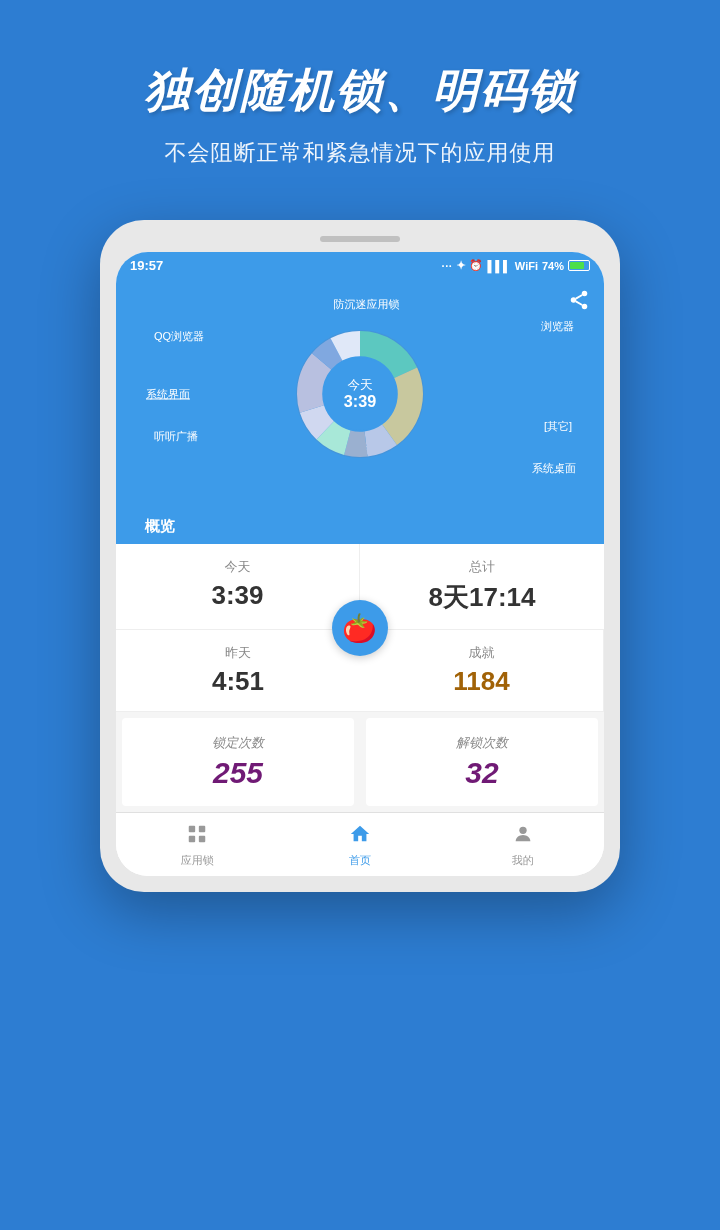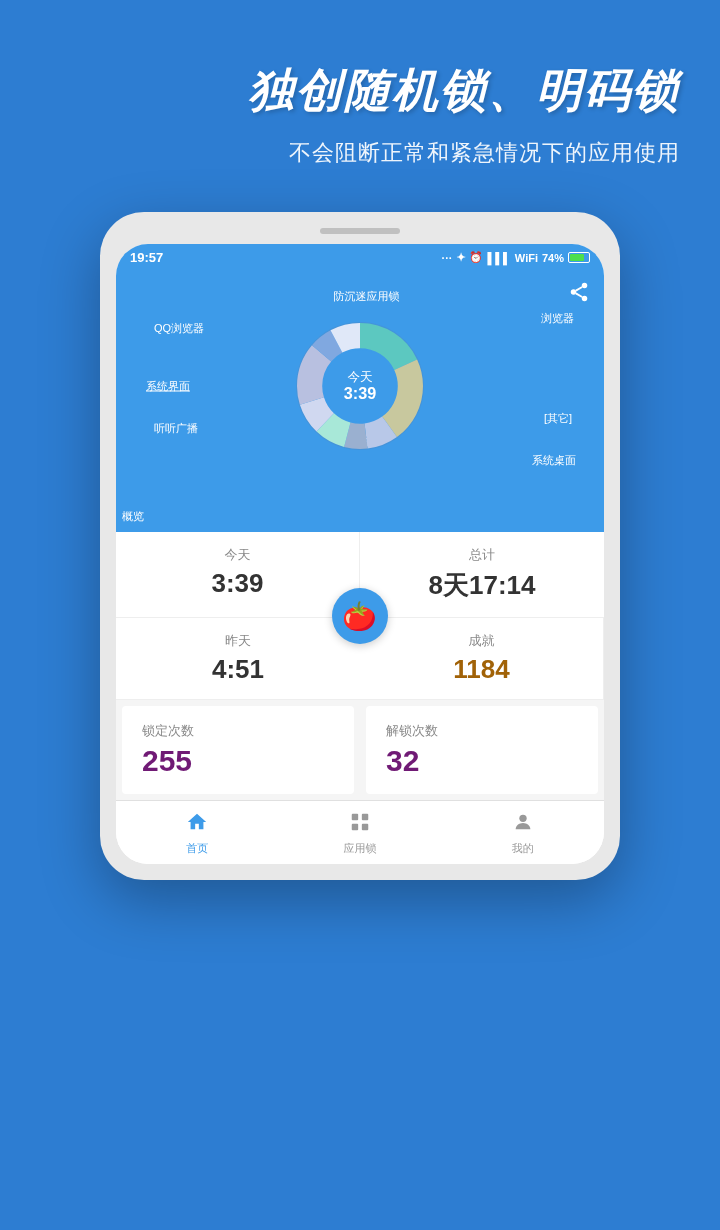--- a/index.html
+++ b/index.html
@@ -8,41 +8,41 @@
       height: 1230px;
       background: #2d7dd2;
       font-family: -apple-system, 'PingFang SC', 'Microsoft YaHei', sans-serif;
       overflow: hidden;
       position: relative;
     }
 
     
     .page-header {
       padding: 60px 40px 40px;
-      text-align: right;
+      text-align: center;
     }
     .main-title {
       font-size: 46px;
       font-weight: bold;
       color: white;
       text-shadow: 2px 2px 4px rgba(0,0,0,0.2);
       letter-spacing: 2px;
       margin-bottom: 16px;
       font-style: italic;
     }
     .subtitle {
       font-size: 22px;
       color: rgba(255,255,255,0.92);
       letter-spacing: 1px;
     }
 
     
     .phone-mockup {
       width: 520px;
-      margin: 4px auto;
+      margin: 12px auto;
       background: #e8e8e8;
       border-radius: 44px;
       padding: 16px;
       box-shadow: 0 20px 60px rgba(0,0,0,0.3);
       position: relative;
     }
     .phone-inner {
       background: white;
       border-radius: 32px;
       overflow: hidden;
@@ -121,24 +121,24 @@
     }
     .chart-label {
       position: absolute;
       color: white;
       font-size: 11px;
       white-space: nowrap;
     }
 
     
     .chart-tab {
-      padding: 8px 6px;
+      padding: 8px 29px;
       color: white;
-      font-size: 11px;
-      font-weight: normal;
+      font-size: 15px;
+      font-weight: bold;
     }
 
     
     .stats-area {
       background: white;
       display: grid;
       grid-template-columns: 1fr 1fr;
       position: relative;
     }
     .stat-cell {
@@ -182,24 +182,25 @@
     }
 
     
     .lock-stats {
       background: #f5f5f5;
       display: grid;
       grid-template-columns: 1fr 1fr;
     }
     .lock-cell {
       padding: 16px 20px;
-      text-align: left;
+      text-align: center;
       background: white;
       margin: 6px;
       border-radius: 4px;
+      font-style: italic;
     }
     .lock-label {
       font-size: 13px;
       color: #888;
       margin-bottom: 4px;
     }
     .lock-value {
       font-size: 30px;
       font-weight: bold;
       color: #701a75;
@@ -372,41 +373,41 @@
           <div class="lock-value">255</div>
         </div>
         <div class="lock-cell">
           <div class="lock-label">解锁次数</div>
           <div class="lock-value">32</div>
         </div>
       </div>
 
       <div class="bottom-nav">
 
-        <div class="nav-item active">
-          <span class="nav-icon">
-            <svg width="22" height="22" viewBox="0 0 24 24" fill="#3d9be9">
-              <path d="M10 20v-6h4v6h5v-8h3L12 3 2 12h3v8z"></path>
-            </svg>
-          </span>
-          <span class="nav-label" style="color:#3d9be9;">首页</span>
-        </div>
-
         <div class="nav-item">
           <span class="nav-icon">
             <svg width="22" height="22" viewBox="0 0 24 24" fill="#999">
               <rect x="3" y="3" width="7" height="7" rx="1"></rect>
               <rect x="14" y="3" width="7" height="7" rx="1"></rect>
               <rect x="3" y="14" width="7" height="7" rx="1"></rect>
               <rect x="14" y="14" width="7" height="7" rx="1"></rect>
             </svg>
           </span>
           <span class="nav-label">应用锁</span>
         </div>
 
+        <div class="nav-item active">
+          <span class="nav-icon">
+            <svg width="22" height="22" viewBox="0 0 24 24" fill="#3d9be9">
+              <path d="M10 20v-6h4v6h5v-8h3L12 3 2 12h3v8z"></path>
+            </svg>
+          </span>
+          <span class="nav-label" style="color:#3d9be9;">首页</span>
+        </div>
+
         <div class="nav-item">
           <span class="nav-icon">
             <svg width="22" height="22" viewBox="0 0 24 24" fill="#999">
               <circle cx="12" cy="8" r="4"></circle>
               <path d="M4 20c0-4 3.6-7 8-7s8 3 8 7"></path>
             </svg>
           </span>
           <span class="nav-label">我的</span>
         </div>
       </div>

